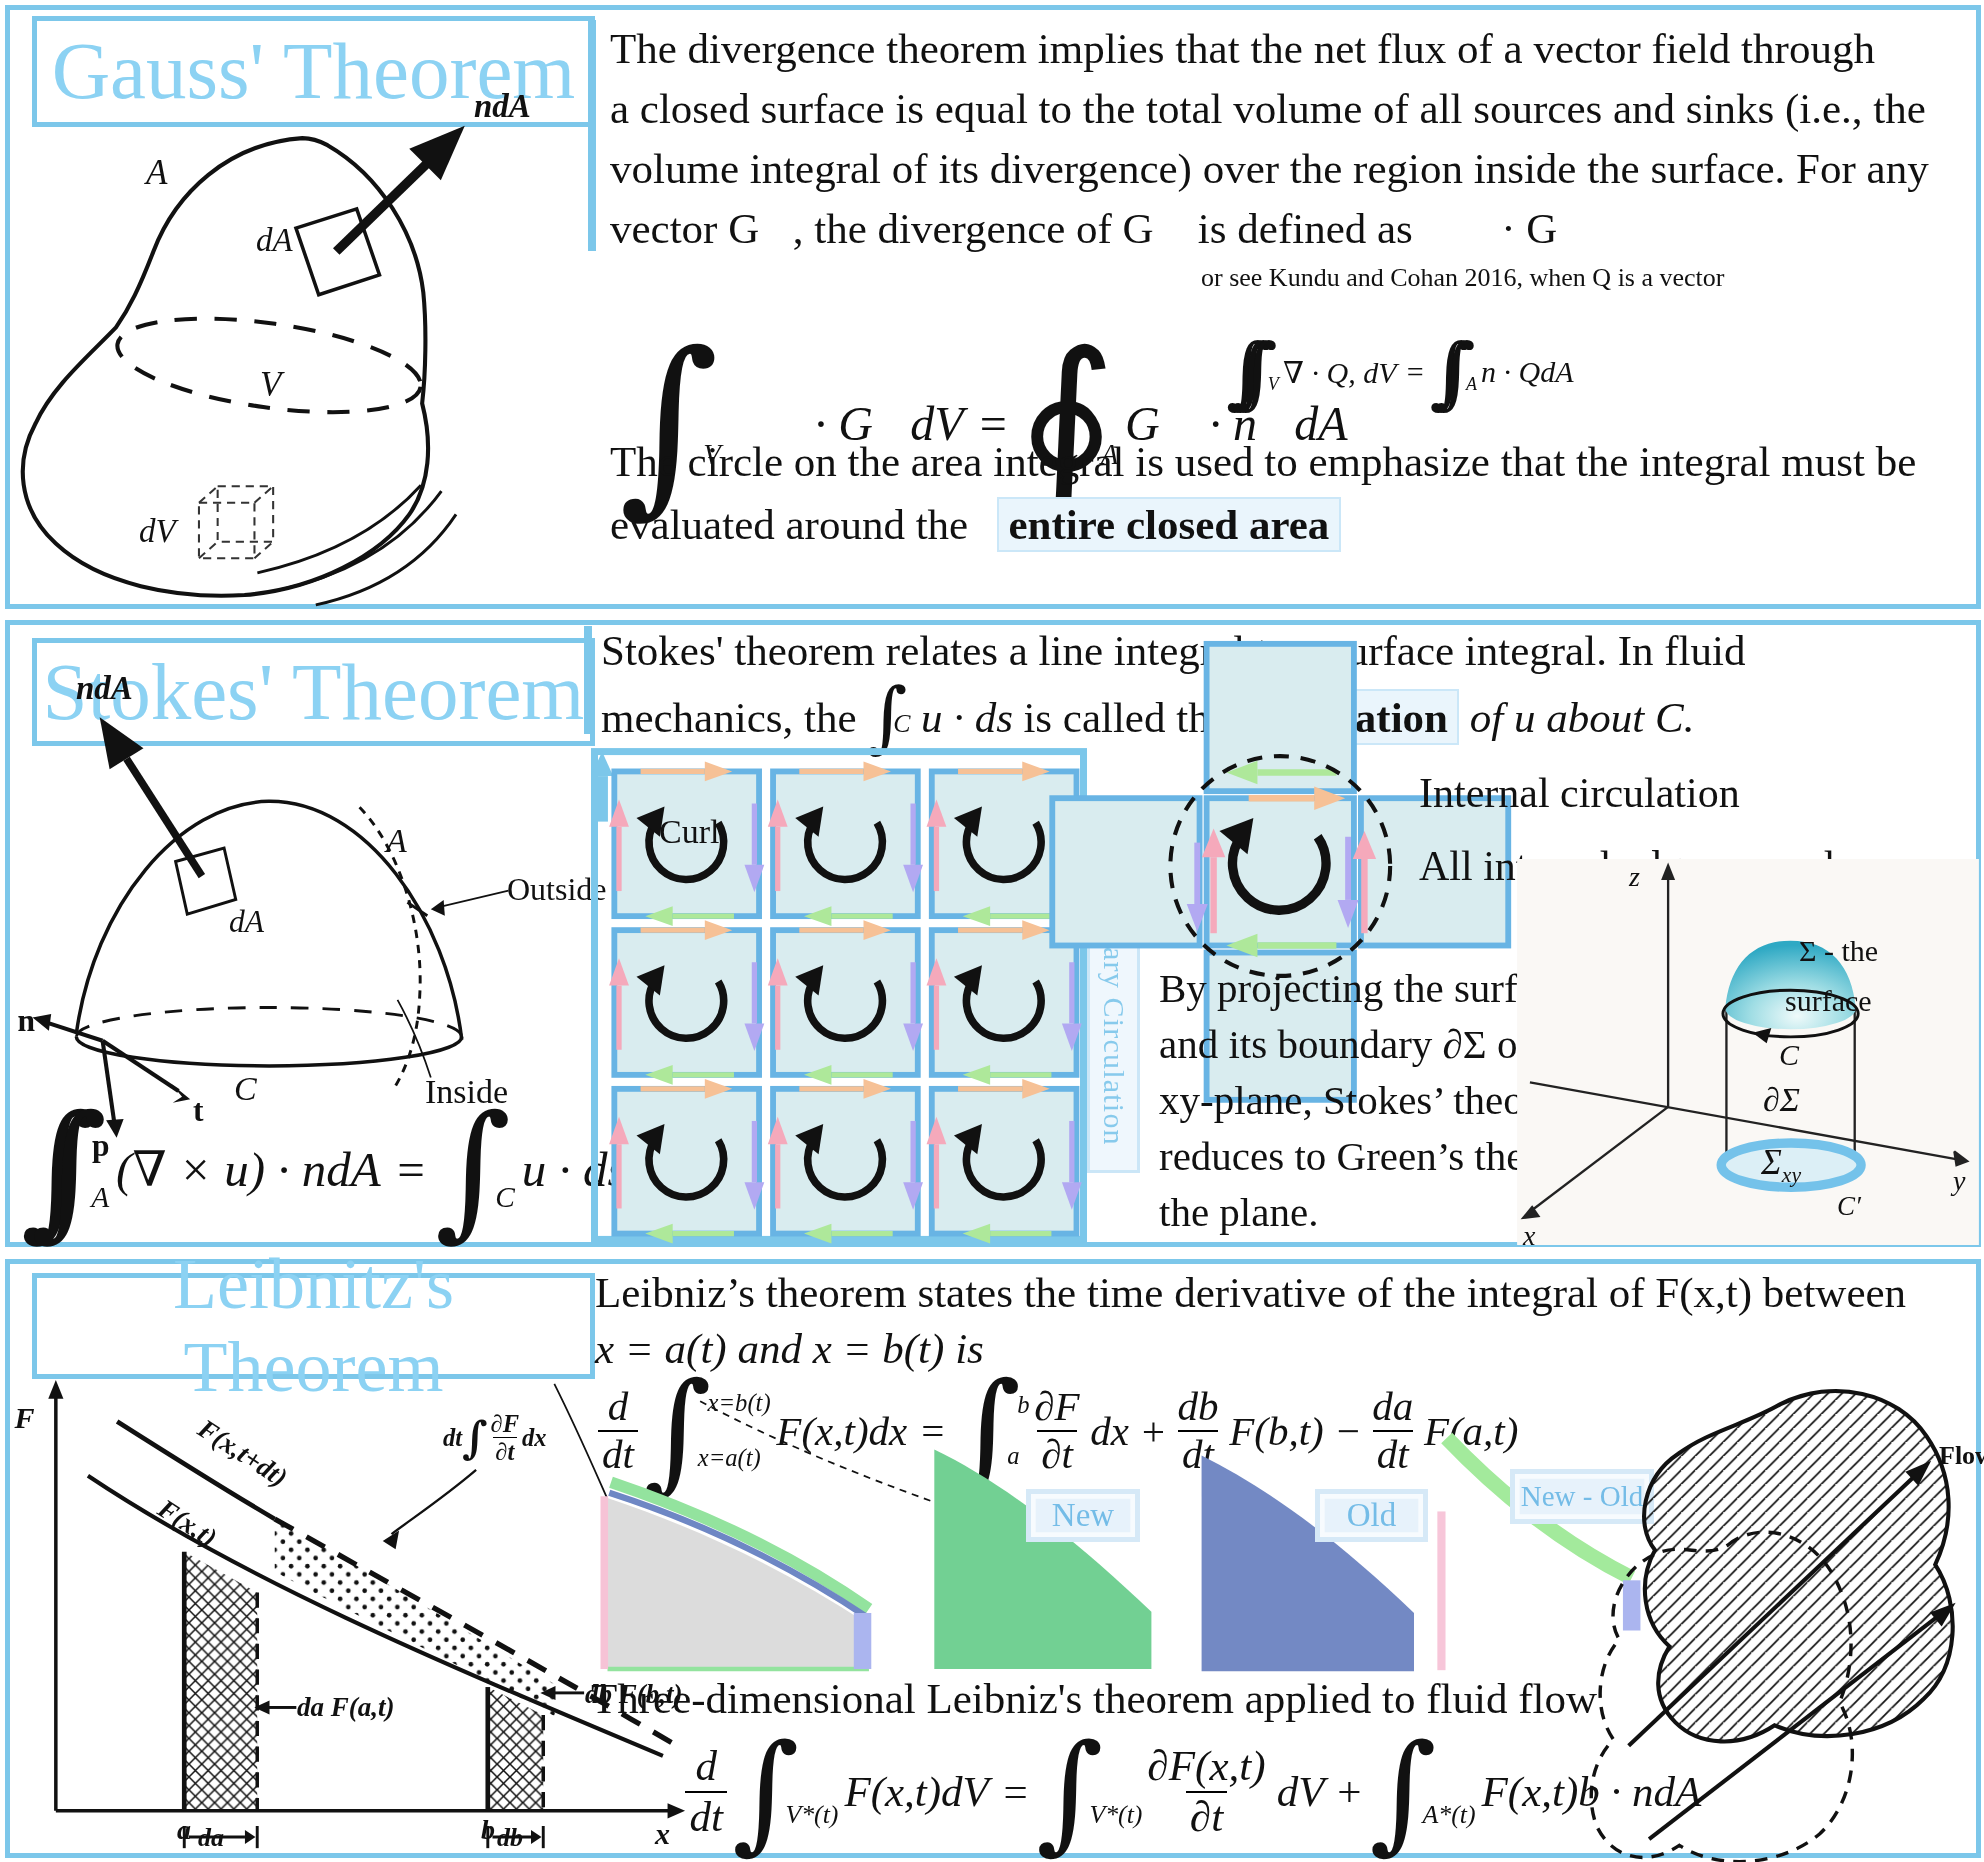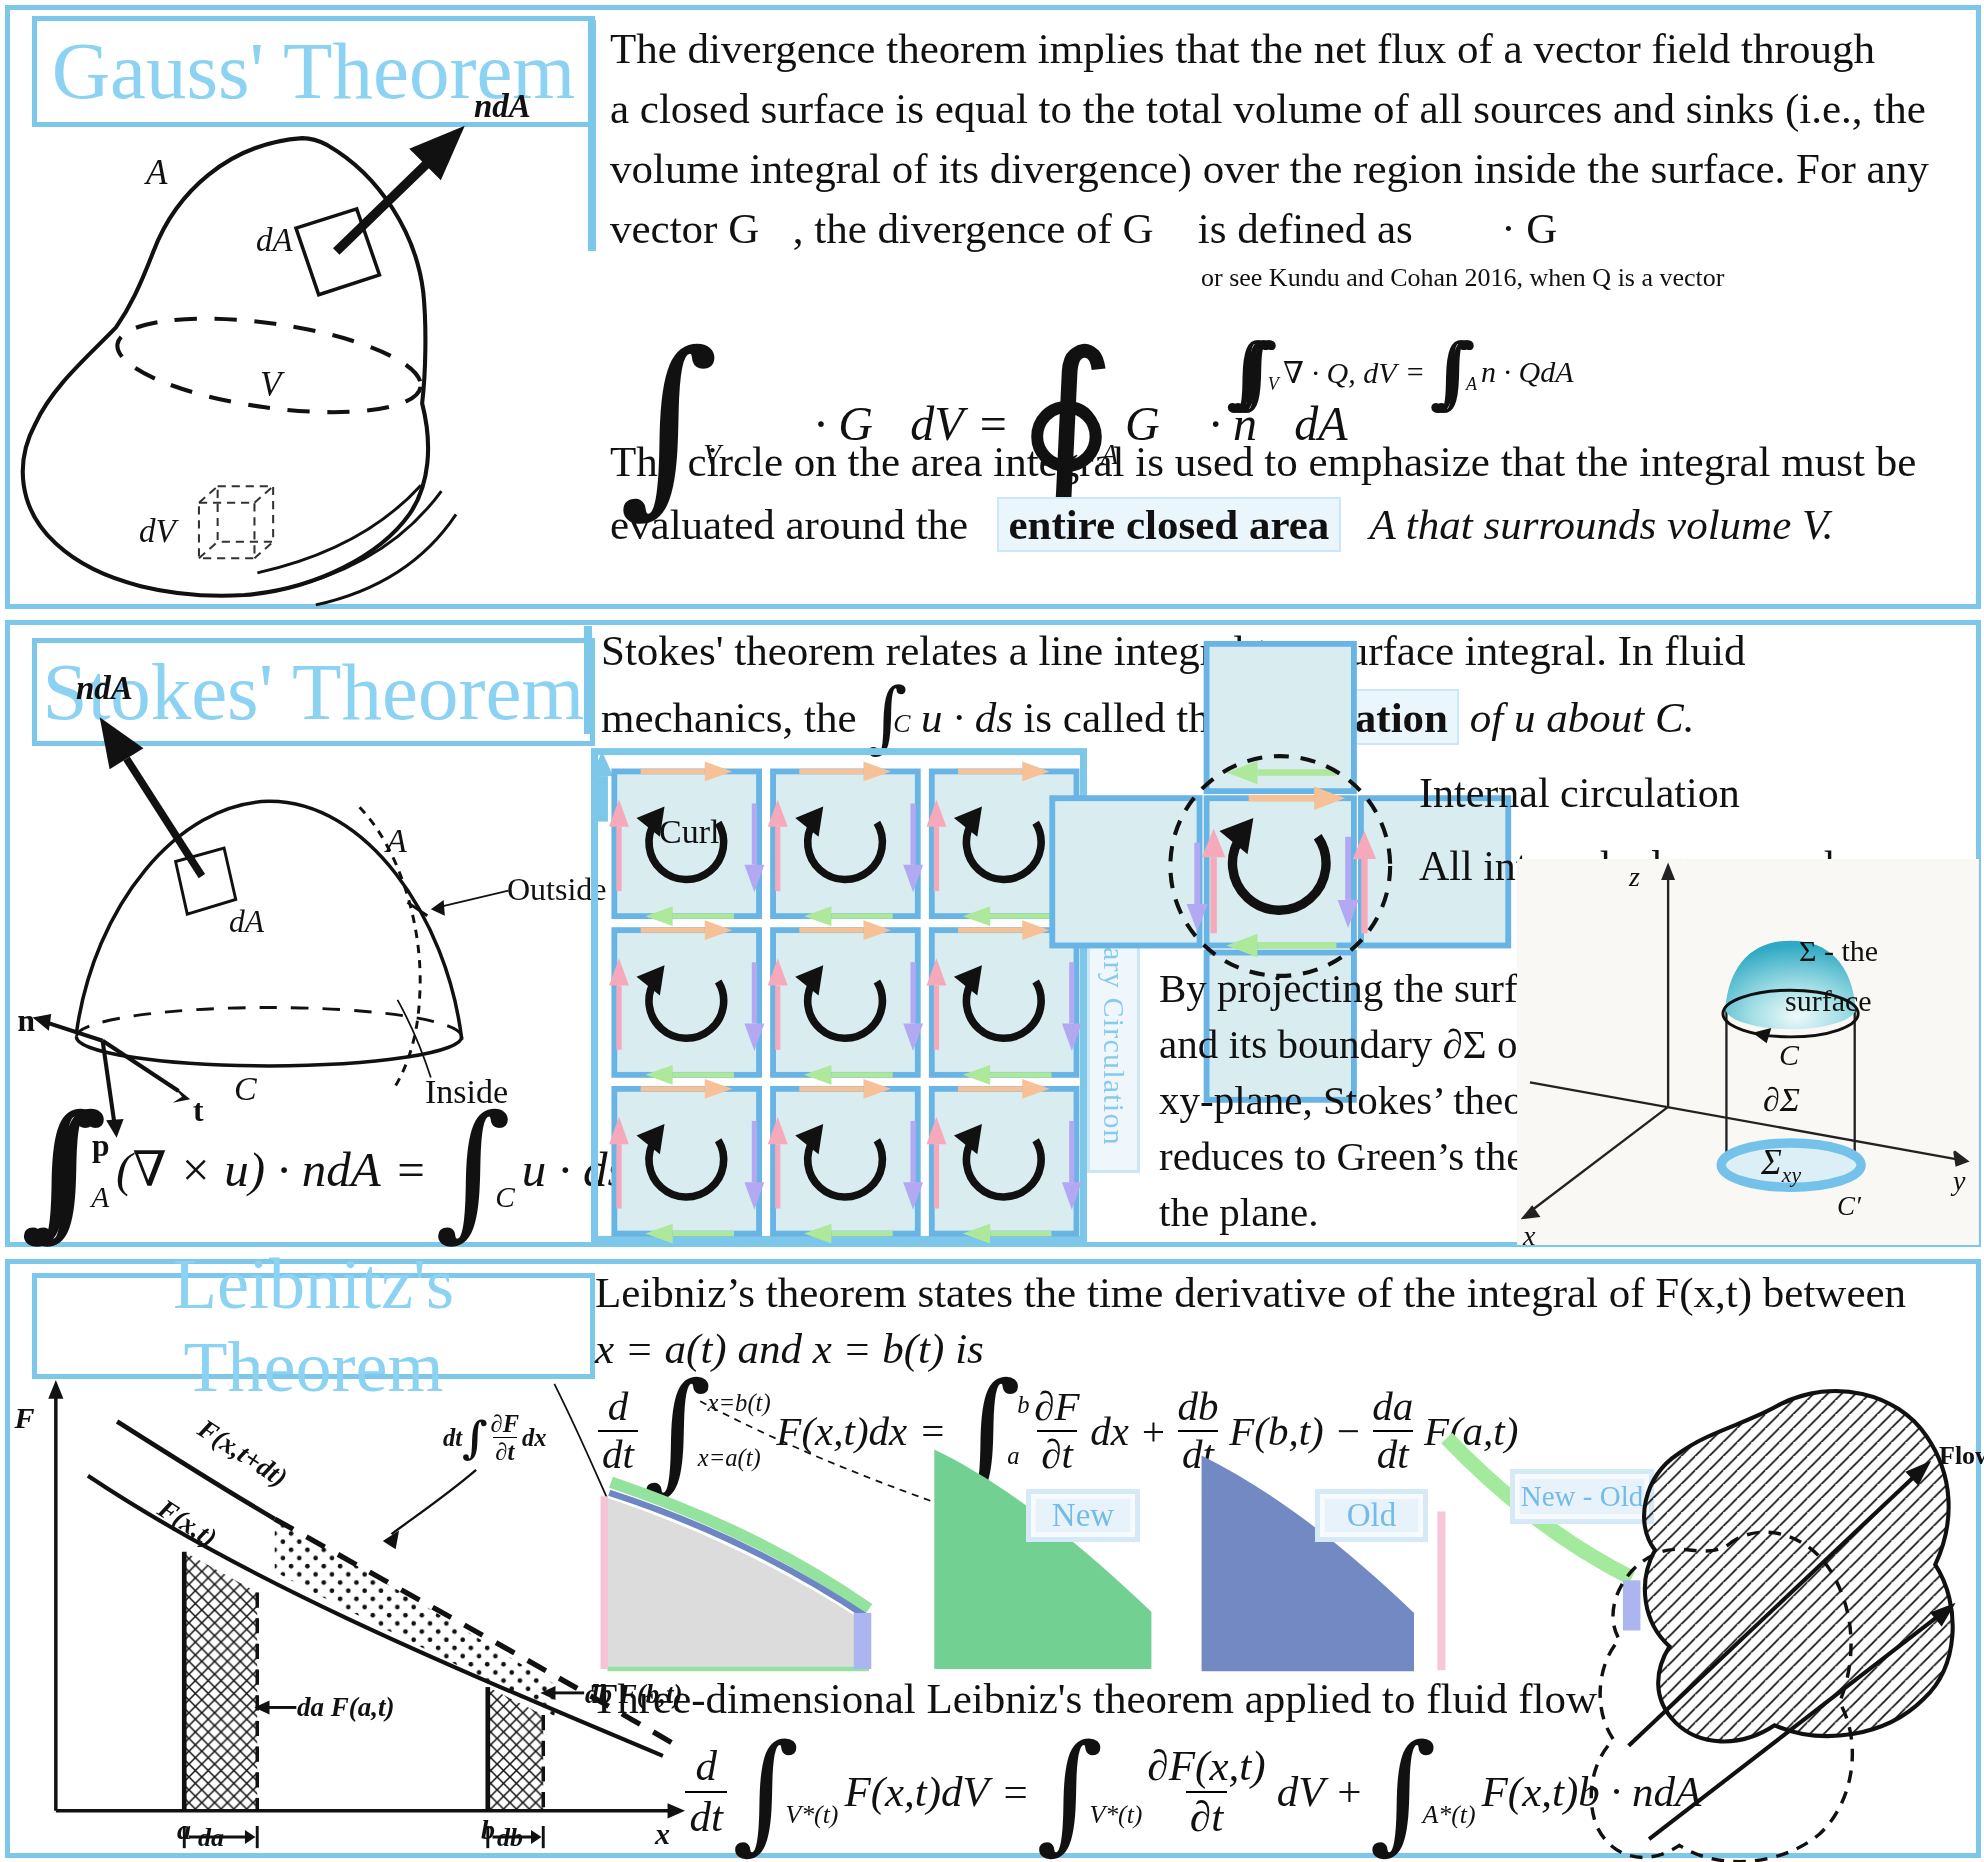--- a/index.html
+++ b/index.html
@@ -124,21 +124,20 @@
         <span class="lo">A</span>
       </span>
     </span>
   <span class="body">n · QdA</span>
 </div>
 
 <div class="txt" style="left:610px;top:437px;font-size:43px;">The circle on the area integral is used to emphasize that the integral must be</div>
 <div class="txt" style="left:610px;top:497px;font-size:43px;display:flex;align-items:center;gap:29px;">
   <span>evaluated around the</span>
   <span class="hl">entire closed area</span>
-  <span class="it">A that surrounds volume V.</span>
 </div>
 
 <div class="tbox" style="left:32px;top:638px;width:563px;height:108px;font-size:81px;">
   <span>Stokes' Theorem</span>
 </div>
 <div class="vstrip" style="left:584px;top:626px;width:8.2px;height:108px;"></div>
 
 <div class="txt" style="left:601px;top:626px;font-size:43px;">Stokes' theorem relates a line integral to a surface integral. In fluid</div>
 <div class="txt" style="left:601px;top:673px;font-size:43px;display:flex;align-items:center;gap:10.5px;height:88px;">
   <span>mechanics, the</span>

